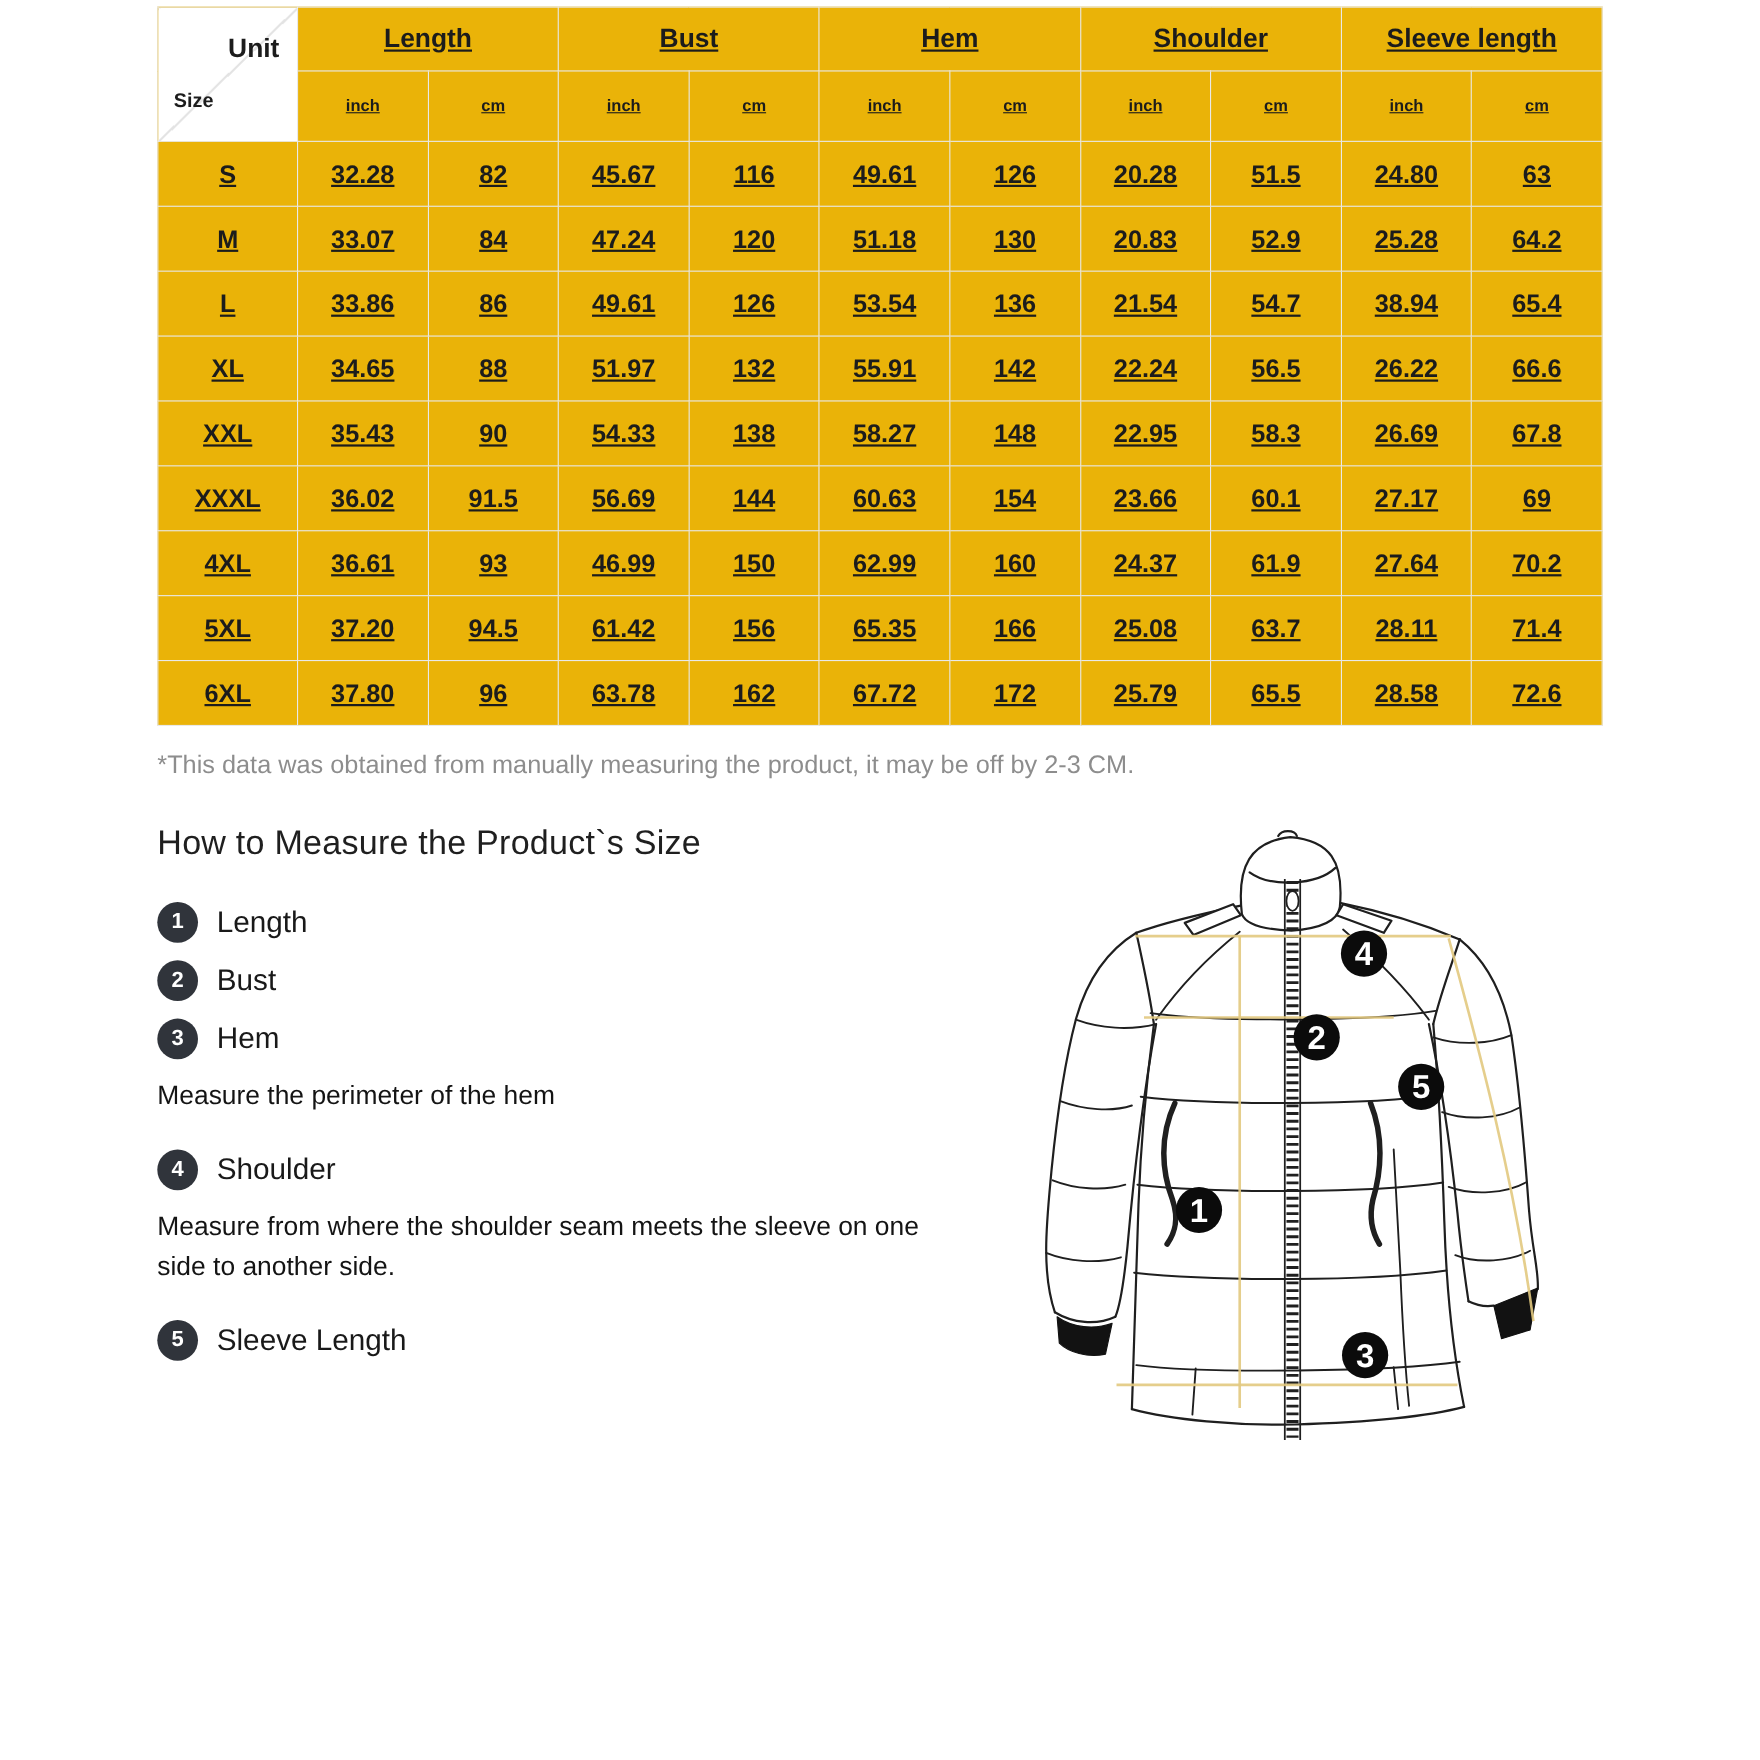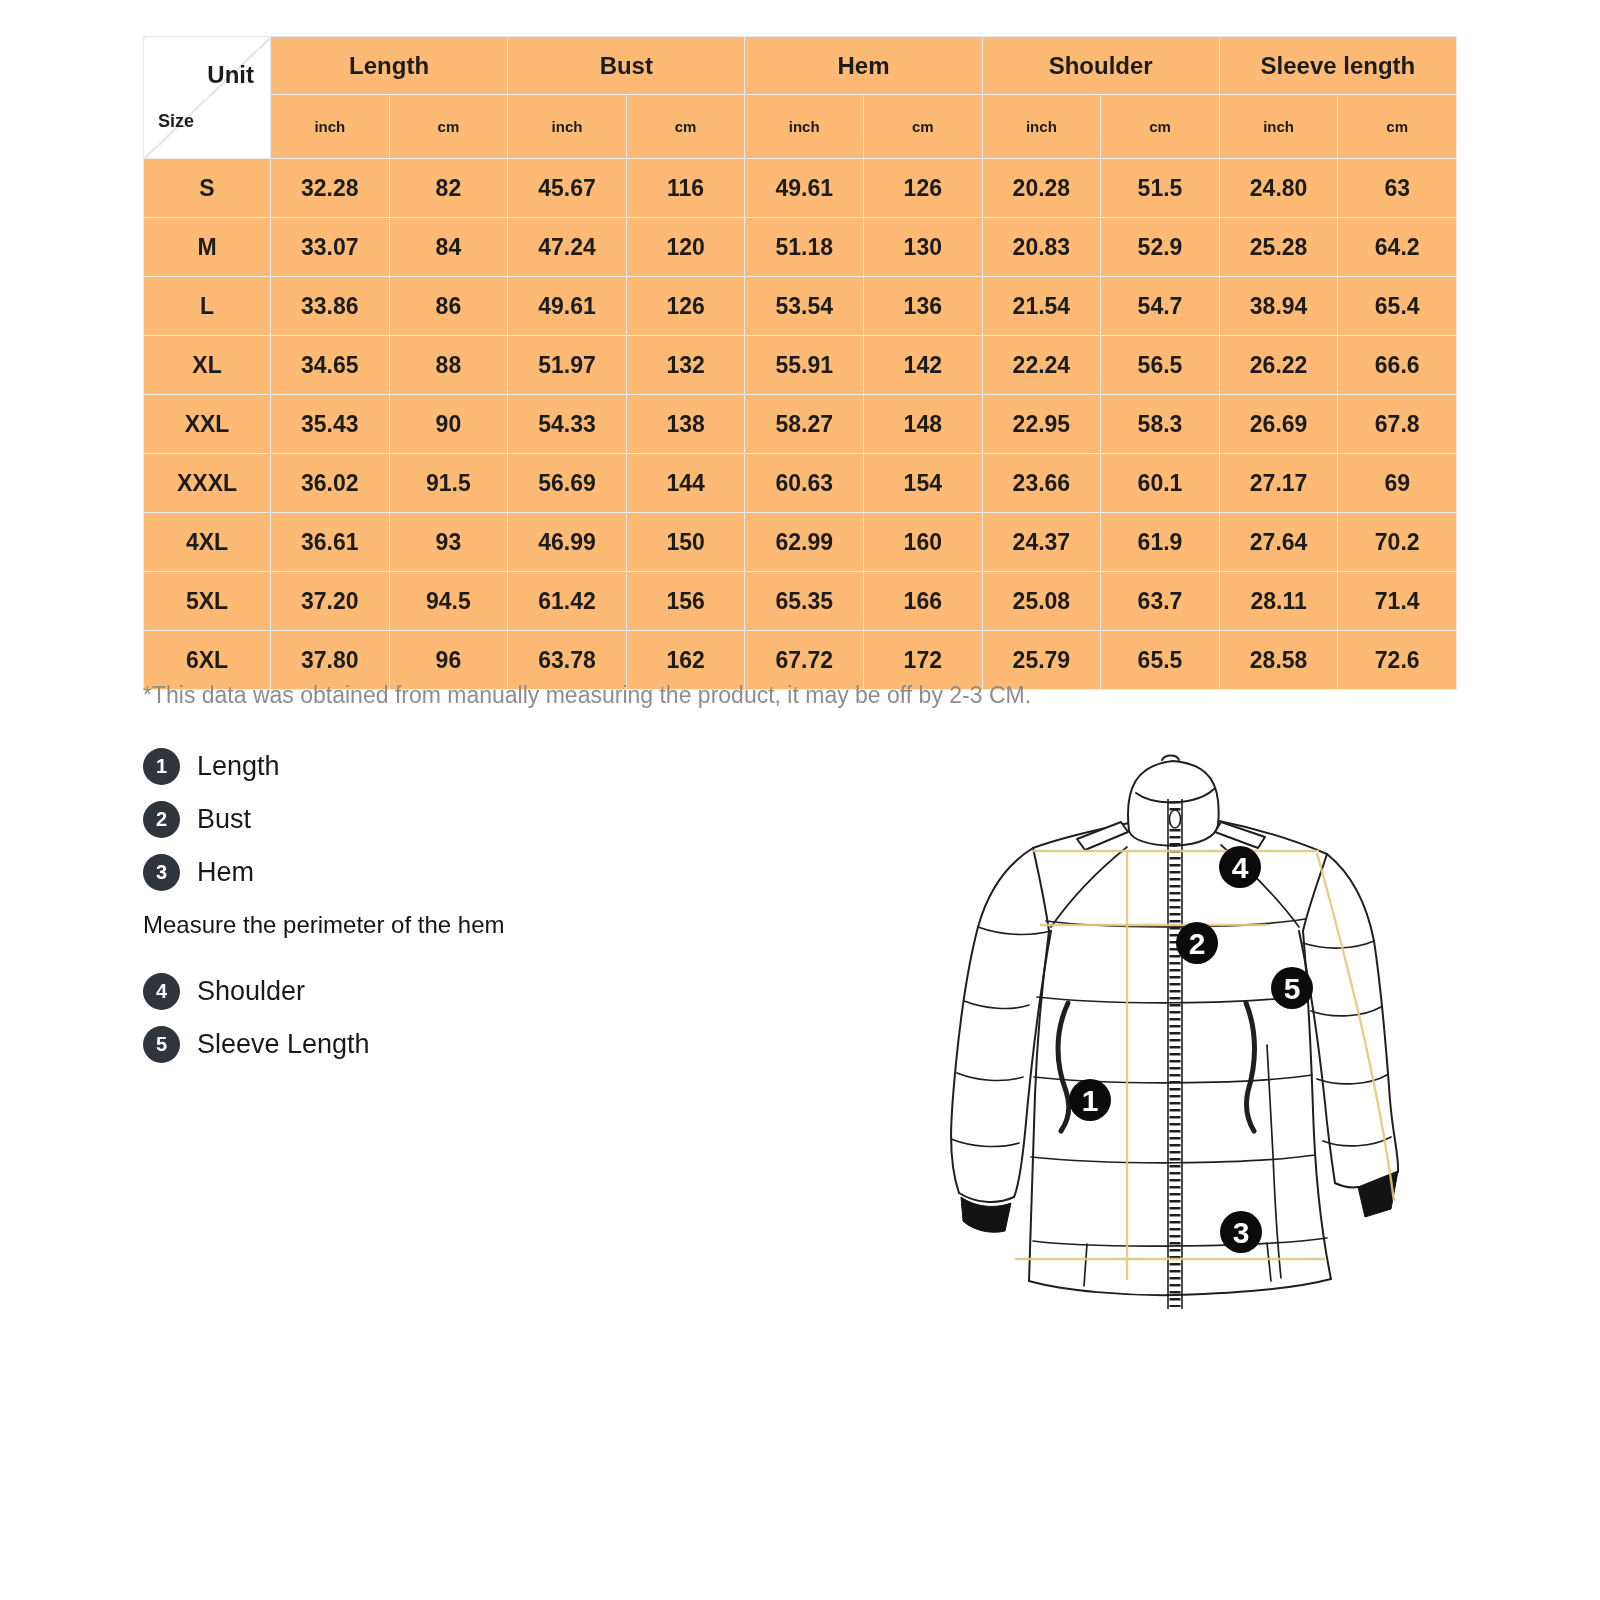--- a/index.html
+++ b/index.html
@@ -4,22 +4,22 @@
 <style>
   html,body{margin:0;padding:0;}
   body{
     width:1600px;height:1600px;background:#ffffff;position:relative;
     font-family:"Liberation Sans","DejaVu Sans",sans-serif;
     color:#1c1c1c;overflow:hidden;
   }
 
   
   .size-table{
-    position:absolute;left:143px;top:36px;width:1313px;
-    border-collapse:collapse;table-layout:fixed;background:#fdba74;
+    position:absolute;left:143px;top:6px;width:1313px;
+    border-collapse:collapse;table-layout:fixed;background:#eab308;text-decoration:underline;
   }
   .size-table th,.size-table td{
     border:1px solid var(--border-color,#e9e9e9);
     text-align:center;vertical-align:middle;
     font-weight:700;padding:0;color:#1c1c1c;
   }
   .group-row th{height:57px;font-size:24px;}
   .unit-row th{height:63px;font-size:15px;}
   .size-table td{height:58px;font-size:23px;}
   th.corner{
@@ -232,20 +232,21 @@
         <td>65.5</td>
         <td>28.58</td>
         <td>72.6</td>
       </tr>
     </tbody>
 </table>
 
 <p class="footnote">*This data was obtained from manually measuring the product, it may be off by 2-3 CM.</p>
 
 <div class="guide">
+  <h2 class="guide-title">How to Measure the Product`s Size</h2>
   <div>
       <div class="g-item">
         <div class="item-head">
           <span class="step-badge">1</span>
           <span class="item-label">Length</span>
         </div>
       </div>
       <div class="g-item">
         <div class="item-head">
           <span class="step-badge">2</span>
@@ -257,20 +258,21 @@
           <span class="step-badge">3</span>
           <span class="item-label">Hem</span>
         </div>
         <p class="item-desc">Measure the perimeter of the hem</p>
       </div>
       <div class="g-item">
         <div class="item-head">
           <span class="step-badge">4</span>
           <span class="item-label">Shoulder</span>
         </div>
+        <p class="item-desc">Measure from where the shoulder seam meets the sleeve on one side to another side.</p>
       </div>
       <div class="g-item">
         <div class="item-head">
           <span class="step-badge">5</span>
           <span class="item-label">Sleeve Length</span>
         </div>
       </div>
     </div>
 </div>
 

